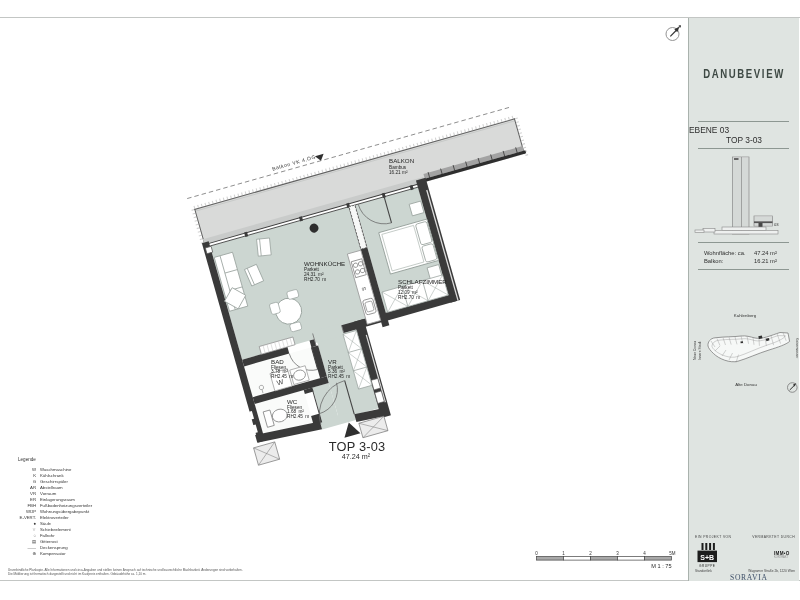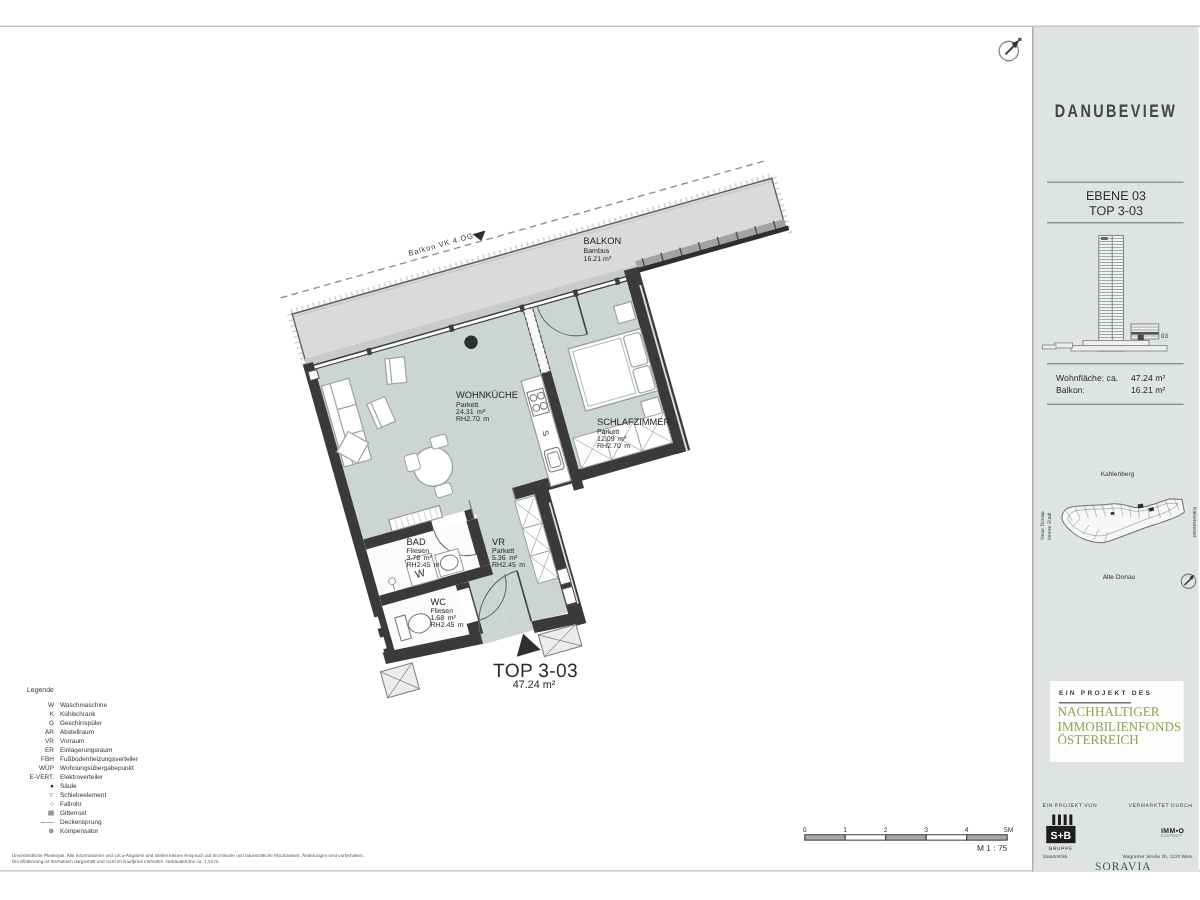--- a/index.html
+++ b/index.html
@@ -265,21 +265,21 @@
 
     <text x="356" y="458.5" font-size="7.2" fill="#2a2a2a" text-anchor="middle">47.24 m²</text>
   </svg>
 
   <div id="sidebar" class="abs" style="left:688px;top:18px;width:110px;height:563px;background:#dfe4e1;border-left:1px solid #a9b2ad;">
 
     <div class="t" style="left:0;top:49px;width:110px;text-align:center;font-size:12px;font-weight:bold;letter-spacing:2px;color:#3e4944;transform:scaleX(0.8);transform-origin:50% 50%;">DANUBEVIEW</div>
 
     <div class="abs" style="left:9px;top:103px;width:91px;height:1px;background:#8d9792;"></div>
 
-    <div class="t" style="left:0;top:106.5px;width:110px;text-align:center;font-size:8.4px;color:#2e2e2e;">EBENE 03</div>
+    <div class="t" style="left:0;top:106.5px;width:110px;text-align:left;font-size:8.4px;color:#2e2e2e;">EBENE 03</div>
 
     <div class="t" style="left:0;top:116.5px;width:110px;text-align:center;font-size:8.4px;color:#2e2e2e;">TOP 3-03</div>
 
     <div class="abs" style="left:9px;top:130px;width:91px;height:1px;background:#8d9792;"></div>
 
     <svg class="abs" style="left:0;top:132px;" width="110" height="110" viewBox="0 0 110 110">
 
       <g>
         <rect x="43.5" y="7" width="16.5" height="77" fill="#f0f2f1" stroke="#888" stroke-width="0.7"></rect>
         <g stroke="#878e8b" stroke-width="0.5">
@@ -346,27 +346,20 @@
 
       <text x="57" y="90" font-size="4.4" fill="#333" text-anchor="middle">Alte Donau</text>
 
       <g>
         <circle cx="103.3" cy="91.5" r="4.8" fill="none" stroke="#777" stroke-width="0.8"></circle>
         <path d="M100.7,94 L105.6,89.2" stroke="#333" stroke-width="1" fill="none"></path>
         <path d="M107.3,87 L103.9,88.8 L105.7,90.6 Z" fill="#333"></path>
       </g>
     </svg>
 
-    <div class="abs" style="left:11px;top:436px;width:89px;height:54px;background:#fdfdfc;">
-
-      <div class="t" style="left:6px;top:5px;font-size:4.4px;letter-spacing:1.5px;color:#37413c;font-weight:bold;">EIN PROJEKT DES</div>
-      <div class="abs" style="left:6px;top:13.5px;width:48px;height:0.8px;background:#6a746f;"></div>
-
-      <div class="t" style="left:5px;top:16px;font-size:8.8px;line-height:9.7px;color:#8aa45a;font-family:'Liberation Serif',serif;">NACHHALTIGER<br>IMMOBILIENFONDS<br>ÖSTERREICH</div>
-    </div>
 
     <div class="t" style="left:6px;top:517px;font-size:3.4px;letter-spacing:0.4px;color:#444;">EIN PROJEKT VON</div>
     <div class="t" style="right:4px;top:517px;font-size:3.4px;letter-spacing:0.4px;color:#444;">VERMARKTET DURCH</div>
 
     <svg class="abs" style="left:8px;top:524px;" width="24" height="26" viewBox="0 0 24 26">
       <g fill="#1d1d1d">
         <rect x="4.5" y="1" width="2" height="7"></rect>
         <rect x="8.3" y="1" width="2" height="7"></rect>
         <rect x="12.1" y="1" width="2" height="7"></rect>
         <rect x="15.9" y="1" width="2" height="7"></rect>

